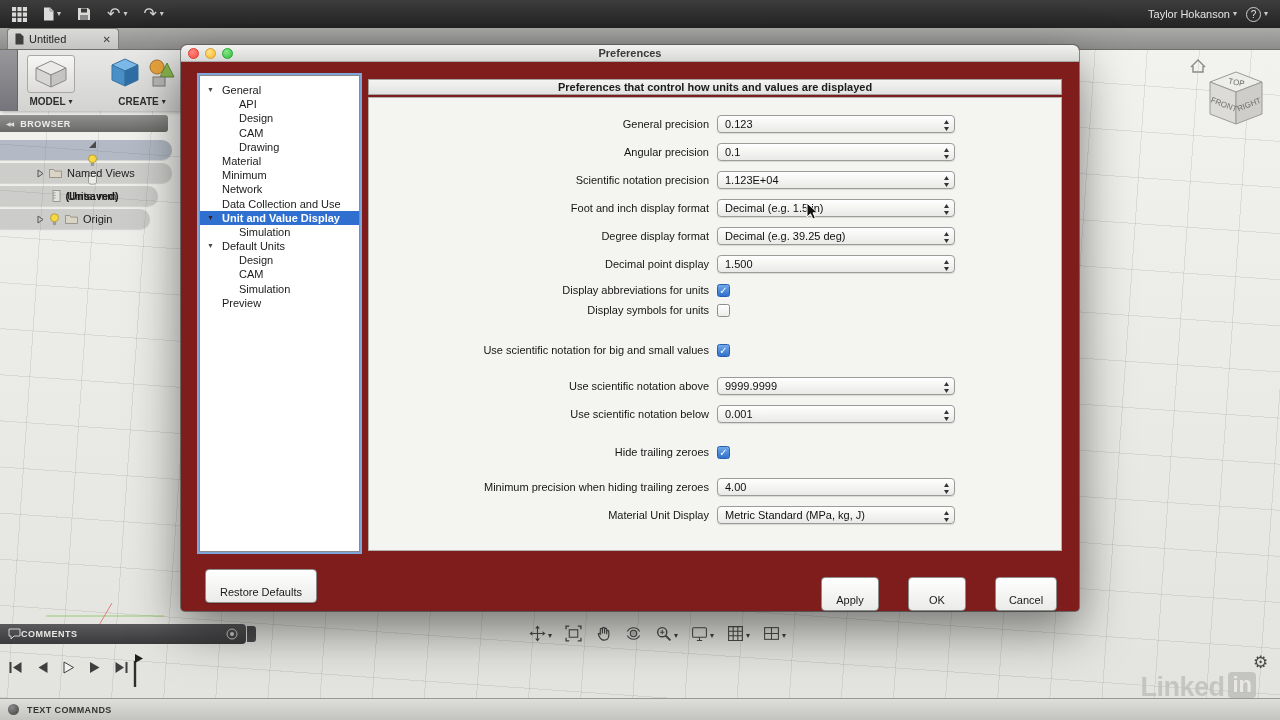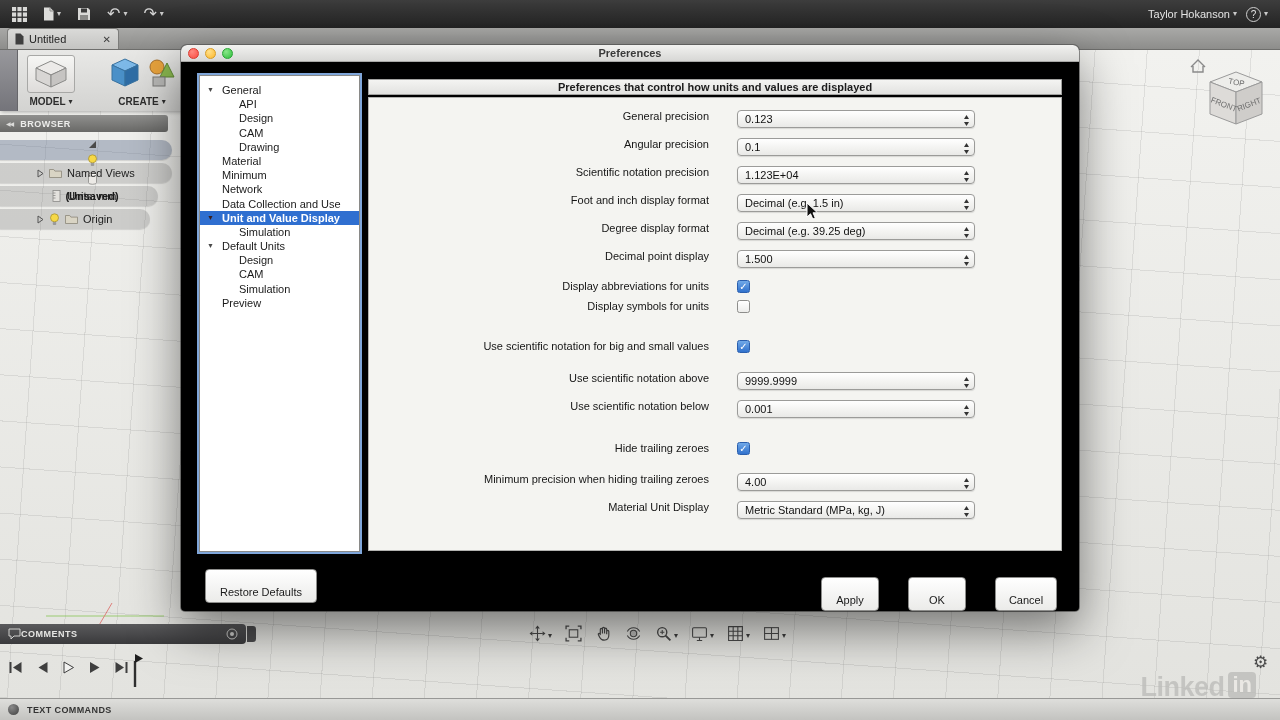--- a/index.html
+++ b/index.html
@@ -56,21 +56,21 @@
     display:flex;align-items:center;gap:5px;font-size:11px;color:#1c1c1c;box-shadow:0 1px 1px rgba(0,0,0,.12);}
   .b-row.sel{background:rgba(96,112,142,.42);}
   .b-row:nth-child(1){width:172px;padding-left:12px;flex-direction:column;}
   .b-row:nth-child(2){width:172px;padding-left:37px;}
   .b-row:nth-child(3){width:158px;padding-left:51px;}
   .b-row:nth-child(4){width:150px;padding-left:37px;}
   .b-label.bold{font-weight:bold;}
   .b-exp,.b-ico{display:inline-flex;align-items:center;}
 
   
-  .dialog{position:absolute;left:181px;top:45px;width:898px;height:566px;z-index:50;background:#000000;
+  .dialog{position:absolute;left:181px;top:45px;width:898px;height:566px;z-index:50;background:#7f1d1d;
     border-radius:6px 6px 4px 4px;box-shadow:0 18px 50px rgba(0,0,0,.5),0 0 0 1px rgba(80,80,80,.6);}
   .dlg-titlebar{position:absolute;left:0;top:0;width:100%;height:17px;border-radius:6px 6px 0 0;
     background:linear-gradient(#f2f2f0,#d7d7d5);border-bottom:1px solid #a9a9a7;}
   .dlg-title{position:absolute;left:0;right:0;top:2px;text-align:center;font-size:11px;font-weight:bold;color:#3a3a3a;}
   .traffic{position:absolute;top:3px;width:11px;height:11px;border-radius:50%;}
   .t-red{left:7px;background:radial-gradient(circle at 35% 30%,#ff8a80,#fb4940);border:1px solid #d93b30;}
   .t-yellow{left:24px;background:radial-gradient(circle at 35% 30%,#ffe08a,#fdb82b);border:1px solid #d79c24;}
   .t-green{left:41px;background:radial-gradient(circle at 35% 30%,#8ae78a,#2ebe3b);border:1px solid #28a534;}
 
   .dlg-tree{position:absolute;left:18px;top:30px;width:161px;height:477px;background:#fff;
@@ -78,21 +78,21 @@
   .tree-row{position:relative;height:14.2px;line-height:14.2px;font-size:11px;color:#1a1a1a;padding-left:22px;white-space:nowrap;}
   .tree-row.lvl1{padding-left:39px;}
   .tree-row.sel{background:#2f6fd0;color:#fff;font-weight:bold;}
   .tree-arrow{position:absolute;left:7px;top:0;font-size:7px;color:#4a4a4a;line-height:14.2px;}
   .tree-row.sel .tree-arrow{color:#3a1f1f;}
 
   .dlg-header{position:absolute;left:187px;top:34px;width:694px;height:16px;
     background:linear-gradient(#f4f4f2,#e2e2e0);border:1px solid #a2a2a0;
     font-size:11px;font-weight:bold;color:#1c1c1c;text-align:center;line-height:14px;}
   .dlg-form{position:absolute;left:187px;top:52px;width:694px;height:454px;background:#f4f4f1;border:1px solid #b2b2b0;padding-top:12px;}
-  .field-row{display:flex;gap:20px;}
+  .field-row{display:flex;align-items:center;}
   .field-row.select{height:28px;}
   .field-row.checkbox{height:20px;}
   .field-label{width:340px;text-align:right;font-size:11px;color:#161616;}
   .select-ctl{margin-left:8px;width:238px;height:18px;position:relative;border-radius:4px;
     background:linear-gradient(#ffffff,#f3f3f1 55%,#e9e9e7);border:1px solid #9b9b99;
     display:flex;align-items:center;box-shadow:0 1px 1px rgba(0,0,0,.12);}
   .select-value{font-size:11px;color:#111;padding-left:7px;flex:1;white-space:nowrap;overflow:hidden;}
   .select-arrows{position:absolute;right:4px;top:2.5px;display:inline-flex;}
   .checkbox-ctl{margin-left:8px;width:13px;height:13px;border:1px solid #8d8d8b;border-radius:2.5px;
     background:linear-gradient(#fff,#ececea);font-size:10px;line-height:12px;text-align:center;color:#fff;font-weight:bold;}

